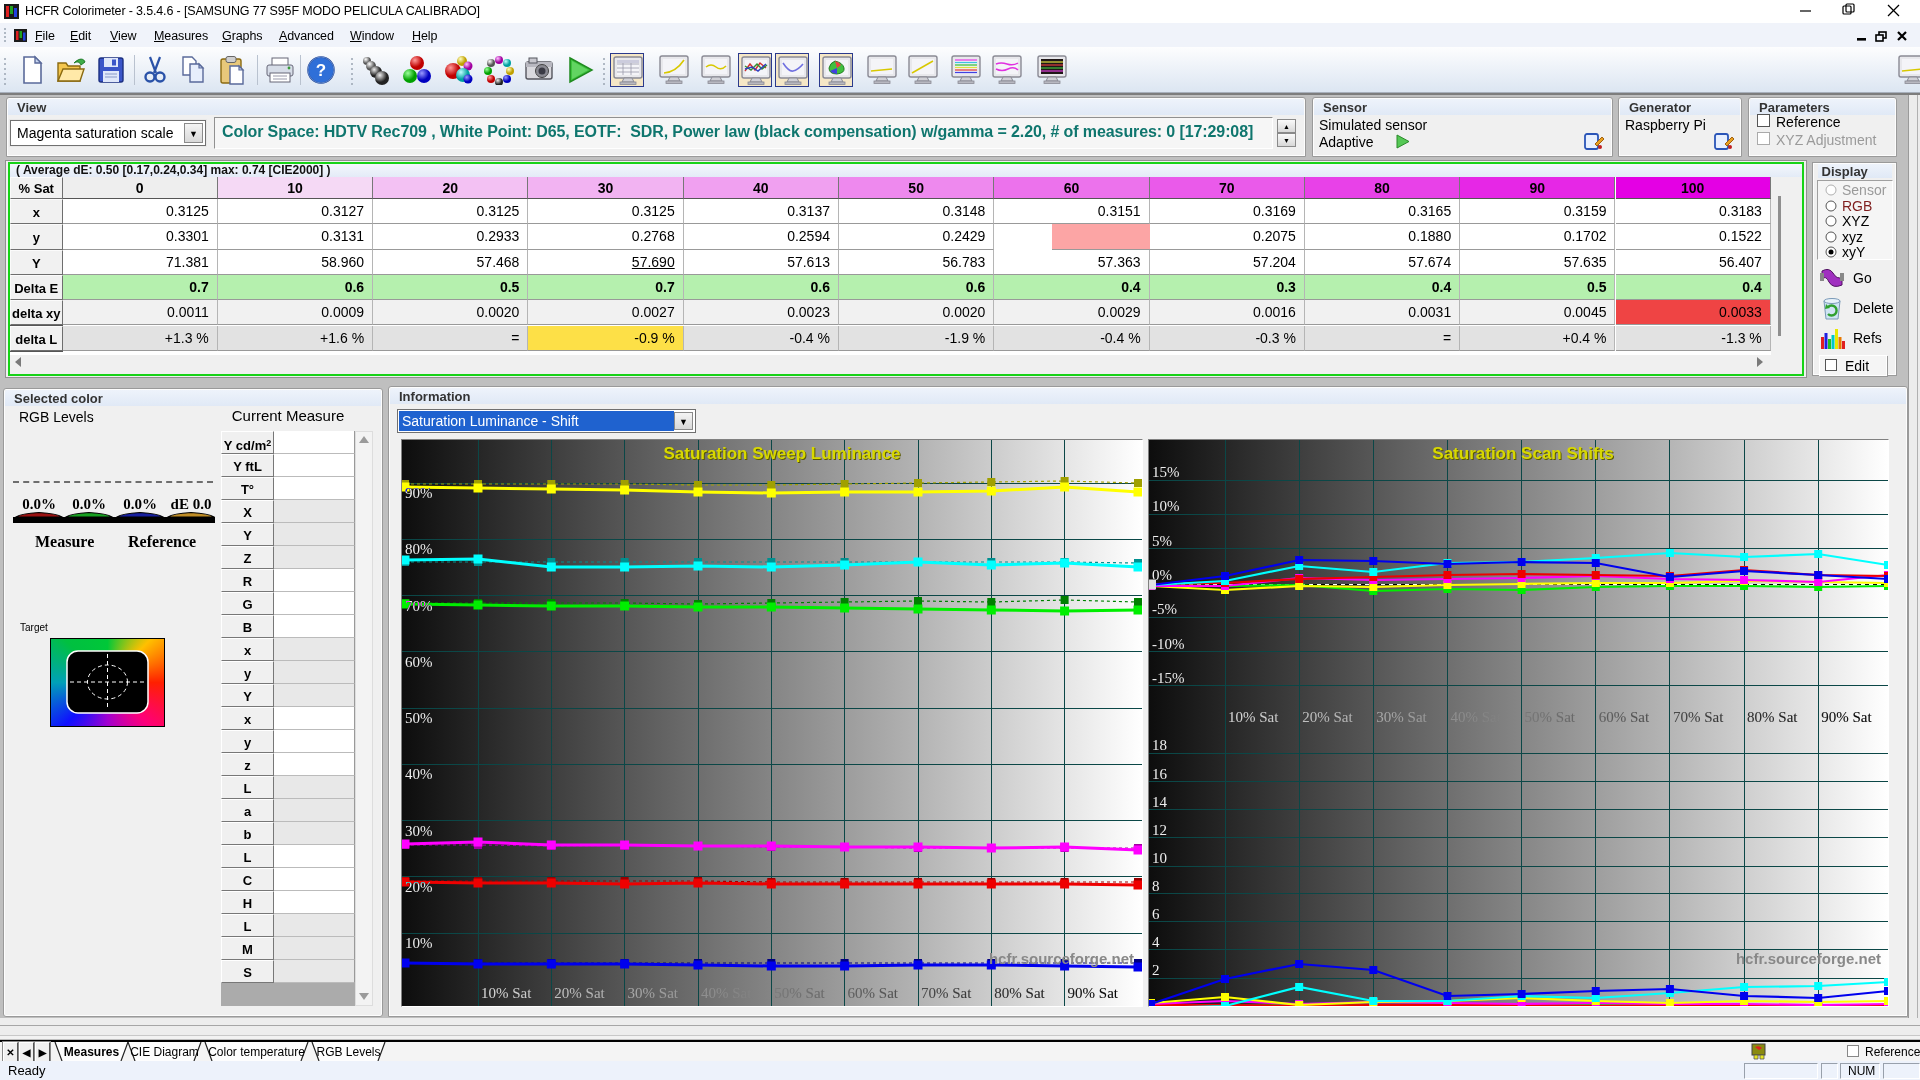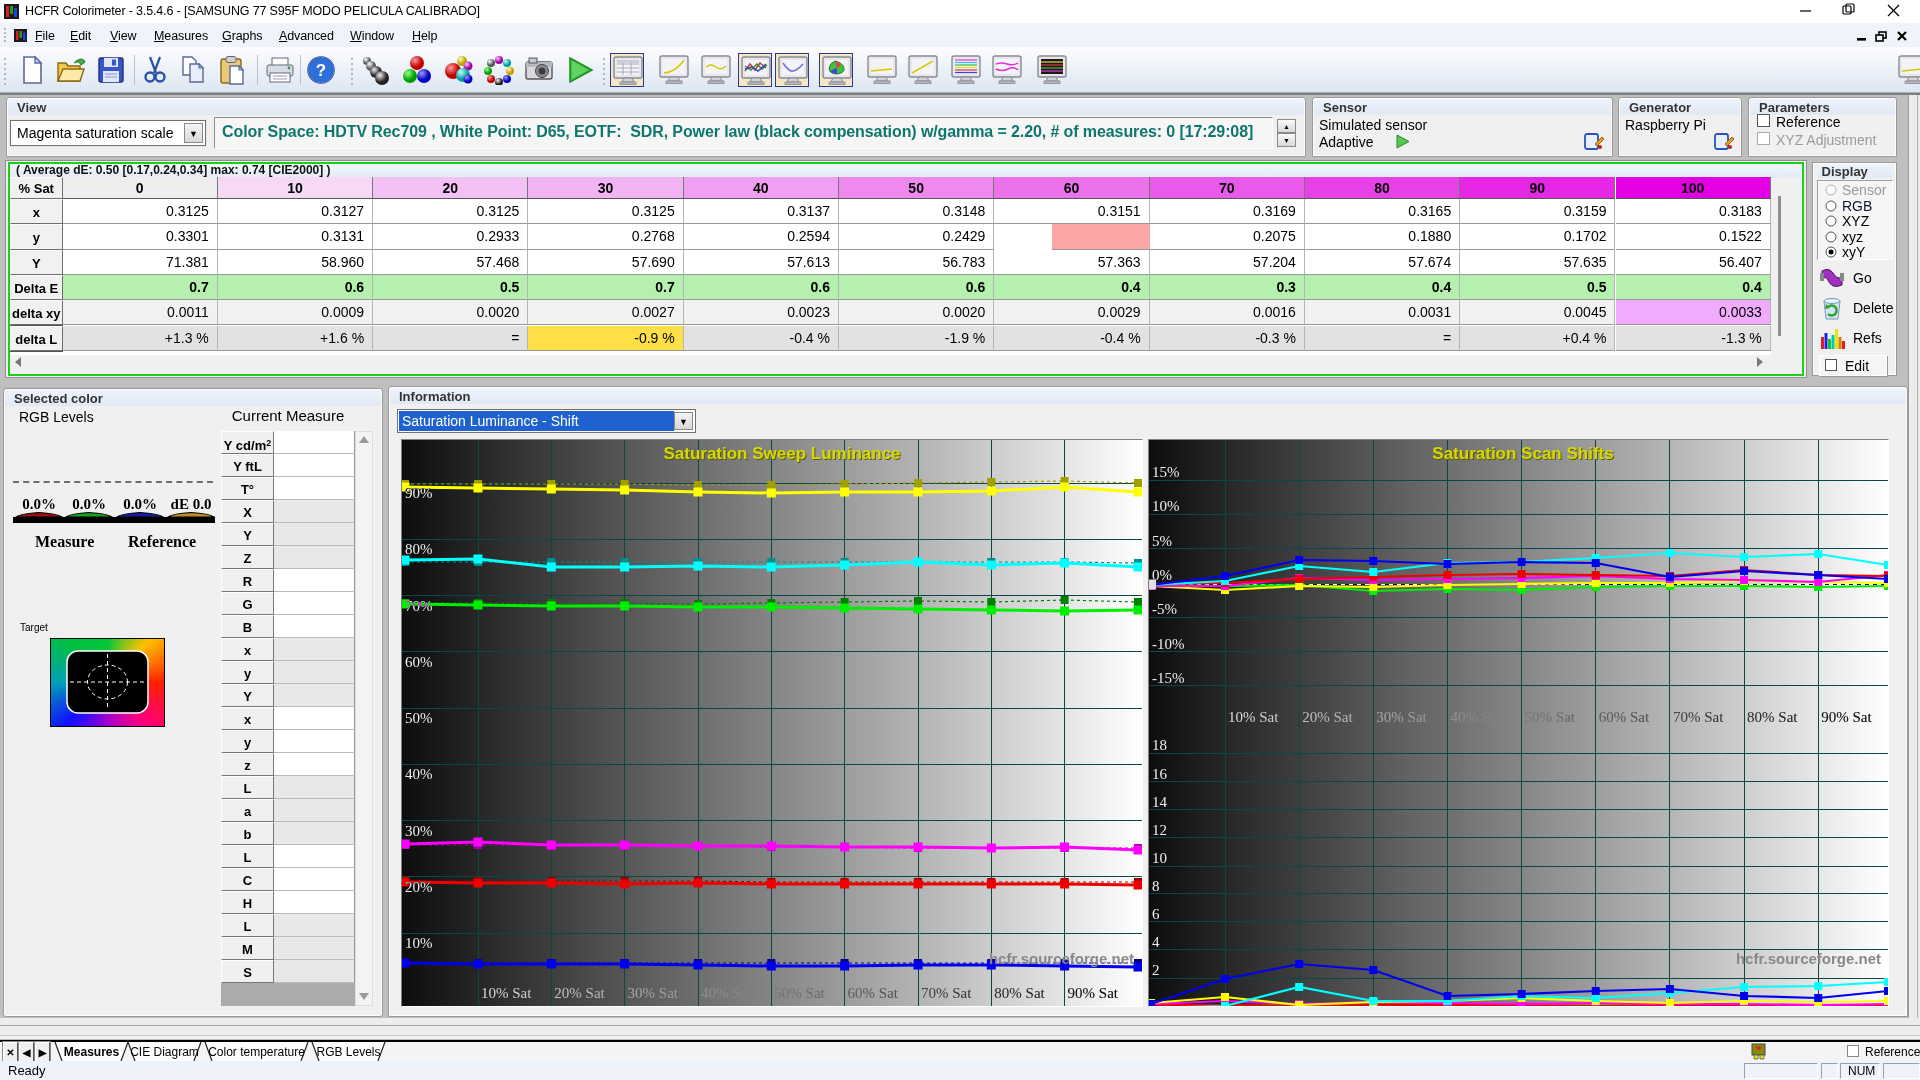--- a/index.html
+++ b/index.html
@@ -442,21 +442,21 @@
     <div class="cell dcell" style="left: 673.7px; top: 47.3px; width: 155.3px; height: 25.3px; line-height: 25.3px; background: rgb(255, 255, 255);">0.2594</div>
     <div class="cell dcell" style="left: 829px; top: 47.3px; width: 155.3px; height: 25.3px; line-height: 25.3px; background: rgb(255, 255, 255);">0.2429</div>
     <div class="cell dcell" style="left: 1042px; top: 47.3px; width: 155.3px; height: 25.3px; line-height: 25.3px; background: #fca5a5;">0.2237</div>
     <div class="cell dcell" style="left: 1139.6px; top: 47.3px; width: 155.3px; height: 25.3px; line-height: 25.3px; background: rgb(255, 255, 255);">0.2075</div>
     <div class="cell dcell" style="left: 1294.9px; top: 47.3px; width: 155.3px; height: 25.3px; line-height: 25.3px; background: rgb(255, 255, 255);">0.1880</div>
     <div class="cell dcell" style="left: 1450.2px; top: 47.3px; width: 155.3px; height: 25.3px; line-height: 25.3px; background: rgb(255, 255, 255);">0.1702</div>
     <div class="cell dcell" style="left: 1605.5px; top: 47.3px; width: 155.3px; height: 25.3px; line-height: 25.3px; background: rgb(255, 255, 255);">0.1522</div>
     <div class="cell dcell" style="left: 52.5px; top: 72.6px; width: 155.3px; height: 25.3px; line-height: 25.3px; background: rgb(255, 255, 255);">71.381</div>
     <div class="cell dcell" style="left: 207.8px; top: 72.6px; width: 155.3px; height: 25.3px; line-height: 25.3px; background: rgb(255, 255, 255);">58.960</div>
     <div class="cell dcell" style="left: 363.1px; top: 72.6px; width: 155.3px; height: 25.3px; line-height: 25.3px; background: rgb(255, 255, 255);">57.468</div>
-    <div class="cell dcell" style="left: 518.4px; top: 72.6px; width: 155.3px; height: 25.3px; line-height: 25.3px; background: rgb(255, 255, 255);">57.690</div>
+    <div class="cell dcell" style="left: 518.4px; top: 72.6px; width: 155.3px; height: 25.3px; line-height: 25.3px; background: rgb(255, 255, 255); text-decoration: underline;">57.690</div>
     <div class="cell dcell" style="left: 673.7px; top: 72.6px; width: 155.3px; height: 25.3px; line-height: 25.3px; background: rgb(255, 255, 255);">57.613</div>
     <div class="cell dcell" style="left: 829px; top: 72.6px; width: 155.3px; height: 25.3px; line-height: 25.3px; background: rgb(255, 255, 255);">56.783</div>
     <div class="cell dcell" style="left: 984.3px; top: 72.6px; width: 155.3px; height: 25.3px; line-height: 25.3px; background: rgb(255, 255, 255);">57.363</div>
     <div class="cell dcell" style="left: 1139.6px; top: 72.6px; width: 155.3px; height: 25.3px; line-height: 25.3px; background: rgb(255, 255, 255);">57.204</div>
     <div class="cell dcell" style="left: 1294.9px; top: 72.6px; width: 155.3px; height: 25.3px; line-height: 25.3px; background: rgb(255, 255, 255);">57.674</div>
     <div class="cell dcell" style="left: 1450.2px; top: 72.6px; width: 155.3px; height: 25.3px; line-height: 25.3px; background: rgb(255, 255, 255);">57.635</div>
     <div class="cell dcell" style="left: 1605.5px; top: 72.6px; width: 155.3px; height: 25.3px; line-height: 25.3px; background: rgb(255, 255, 255);">56.407</div>
     <div class="cell dcell" style="left: 52.5px; top: 97.9px; width: 155.3px; height: 25.3px; line-height: 25.3px; background: rgb(181, 240, 174); font-weight: bold;">0.7</div>
     <div class="cell dcell" style="left: 207.8px; top: 97.9px; width: 155.3px; height: 25.3px; line-height: 25.3px; background: rgb(181, 240, 174); font-weight: bold;">0.6</div>
     <div class="cell dcell" style="left: 363.1px; top: 97.9px; width: 155.3px; height: 25.3px; line-height: 25.3px; background: rgb(181, 240, 174); font-weight: bold;">0.5</div>
@@ -471,21 +471,21 @@
     <div class="cell dcell" style="left: 52.5px; top: 123.2px; width: 155.3px; height: 25.3px; line-height: 25.3px; background: rgb(241, 241, 241);">0.0011</div>
     <div class="cell dcell" style="left: 207.8px; top: 123.2px; width: 155.3px; height: 25.3px; line-height: 25.3px; background: rgb(241, 241, 241);">0.0009</div>
     <div class="cell dcell" style="left: 363.1px; top: 123.2px; width: 155.3px; height: 25.3px; line-height: 25.3px; background: rgb(241, 241, 241);">0.0020</div>
     <div class="cell dcell" style="left: 518.4px; top: 123.2px; width: 155.3px; height: 25.3px; line-height: 25.3px; background: rgb(241, 241, 241);">0.0027</div>
     <div class="cell dcell" style="left: 673.7px; top: 123.2px; width: 155.3px; height: 25.3px; line-height: 25.3px; background: rgb(241, 241, 241);">0.0023</div>
     <div class="cell dcell" style="left: 829px; top: 123.2px; width: 155.3px; height: 25.3px; line-height: 25.3px; background: rgb(241, 241, 241);">0.0020</div>
     <div class="cell dcell" style="left: 984.3px; top: 123.2px; width: 155.3px; height: 25.3px; line-height: 25.3px; background: rgb(241, 241, 241);">0.0029</div>
     <div class="cell dcell" style="left: 1139.6px; top: 123.2px; width: 155.3px; height: 25.3px; line-height: 25.3px; background: rgb(241, 241, 241);">0.0016</div>
     <div class="cell dcell" style="left: 1294.9px; top: 123.2px; width: 155.3px; height: 25.3px; line-height: 25.3px; background: rgb(241, 241, 241);">0.0031</div>
     <div class="cell dcell" style="left: 1450.2px; top: 123.2px; width: 155.3px; height: 25.3px; line-height: 25.3px; background: rgb(241, 241, 241);">0.0045</div>
-    <div class="cell dcell" style="left: 1605.5px; top: 123.2px; width: 155.3px; height: 25.3px; line-height: 25.3px; background: #f0abfc;">0.0033</div>
+    <div class="cell dcell" style="left: 1605.5px; top: 123.2px; width: 155.3px; height: 25.3px; line-height: 25.3px; background: #ef4444;">0.0033</div>
     <div class="cell dcell" style="left: 52.5px; top: 148.5px; width: 155.3px; height: 25.3px; line-height: 25.3px; background: rgb(226, 226, 226);">+1.3 %</div>
     <div class="cell dcell" style="left: 207.8px; top: 148.5px; width: 155.3px; height: 25.3px; line-height: 25.3px; background: rgb(226, 226, 226);">+1.6 %</div>
     <div class="cell dcell" style="left: 363.1px; top: 148.5px; width: 155.3px; height: 25.3px; line-height: 25.3px; background: rgb(226, 226, 226);">=</div>
     <div class="cell dcell" style="left: 518.4px; top: 148.5px; width: 155.3px; height: 25.3px; line-height: 25.3px; background: #fde047;">-0.9 %</div>
     <div class="cell dcell" style="left: 673.7px; top: 148.5px; width: 155.3px; height: 25.3px; line-height: 25.3px; background: rgb(226, 226, 226);">-0.4 %</div>
     <div class="cell dcell" style="left: 829px; top: 148.5px; width: 155.3px; height: 25.3px; line-height: 25.3px; background: rgb(226, 226, 226);">-1.9 %</div>
     <div class="cell dcell" style="left: 984.3px; top: 148.5px; width: 155.3px; height: 25.3px; line-height: 25.3px; background: rgb(226, 226, 226);">-0.4 %</div>
     <div class="cell dcell" style="left: 1139.6px; top: 148.5px; width: 155.3px; height: 25.3px; line-height: 25.3px; background: rgb(226, 226, 226);">-0.3 %</div>
     <div class="cell dcell" style="left: 1294.9px; top: 148.5px; width: 155.3px; height: 25.3px; line-height: 25.3px; background: rgb(226, 226, 226);">=</div>
     <div class="cell dcell" style="left: 1450.2px; top: 148.5px; width: 155.3px; height: 25.3px; line-height: 25.3px; background: rgb(226, 226, 226);">+0.4 %</div>
@@ -507,21 +507,21 @@
     <div class="abs" style="left: 1825px; top: 182px; width: 66px; height: 15px;">
       <svg width="12" height="12" style="position:absolute;top:2px">
         <circle cx="6" cy="6" r="5" fill="#fff" stroke="#b0b0b0"></circle>
       </svg>
       <div style="position:absolute;left:17px;top:0;font-size:14px;color:#9a9a9a">Sensor</div>
     </div>
     <div class="abs" style="left: 1825px; top: 197.6px; width: 66px; height: 15px;">
       <svg width="12" height="12" style="position:absolute;top:2px">
         <circle cx="6" cy="6" r="5" fill="#fff" stroke="#555"></circle>
       </svg>
-      <div style="position:absolute;left:17px;top:0;font-size:14px;color:#0f172a">RGB</div>
+      <div style="position:absolute;left:17px;top:0;font-size:14px;color:#7f1d1d">RGB</div>
     </div>
     <div class="abs" style="left: 1825px; top: 213.2px; width: 66px; height: 15px;">
       <svg width="12" height="12" style="position:absolute;top:2px">
         <circle cx="6" cy="6" r="5" fill="#fff" stroke="#555"></circle>
       </svg>
       <div style="position:absolute;left:17px;top:0;font-size:14px;color:#000">XYZ</div>
     </div>
     <div class="abs" style="left: 1825px; top: 228.8px; width: 66px; height: 15px;">
       <svg width="12" height="12" style="position:absolute;top:2px">
         <circle cx="6" cy="6" r="5" fill="#fff" stroke="#555"></circle>

